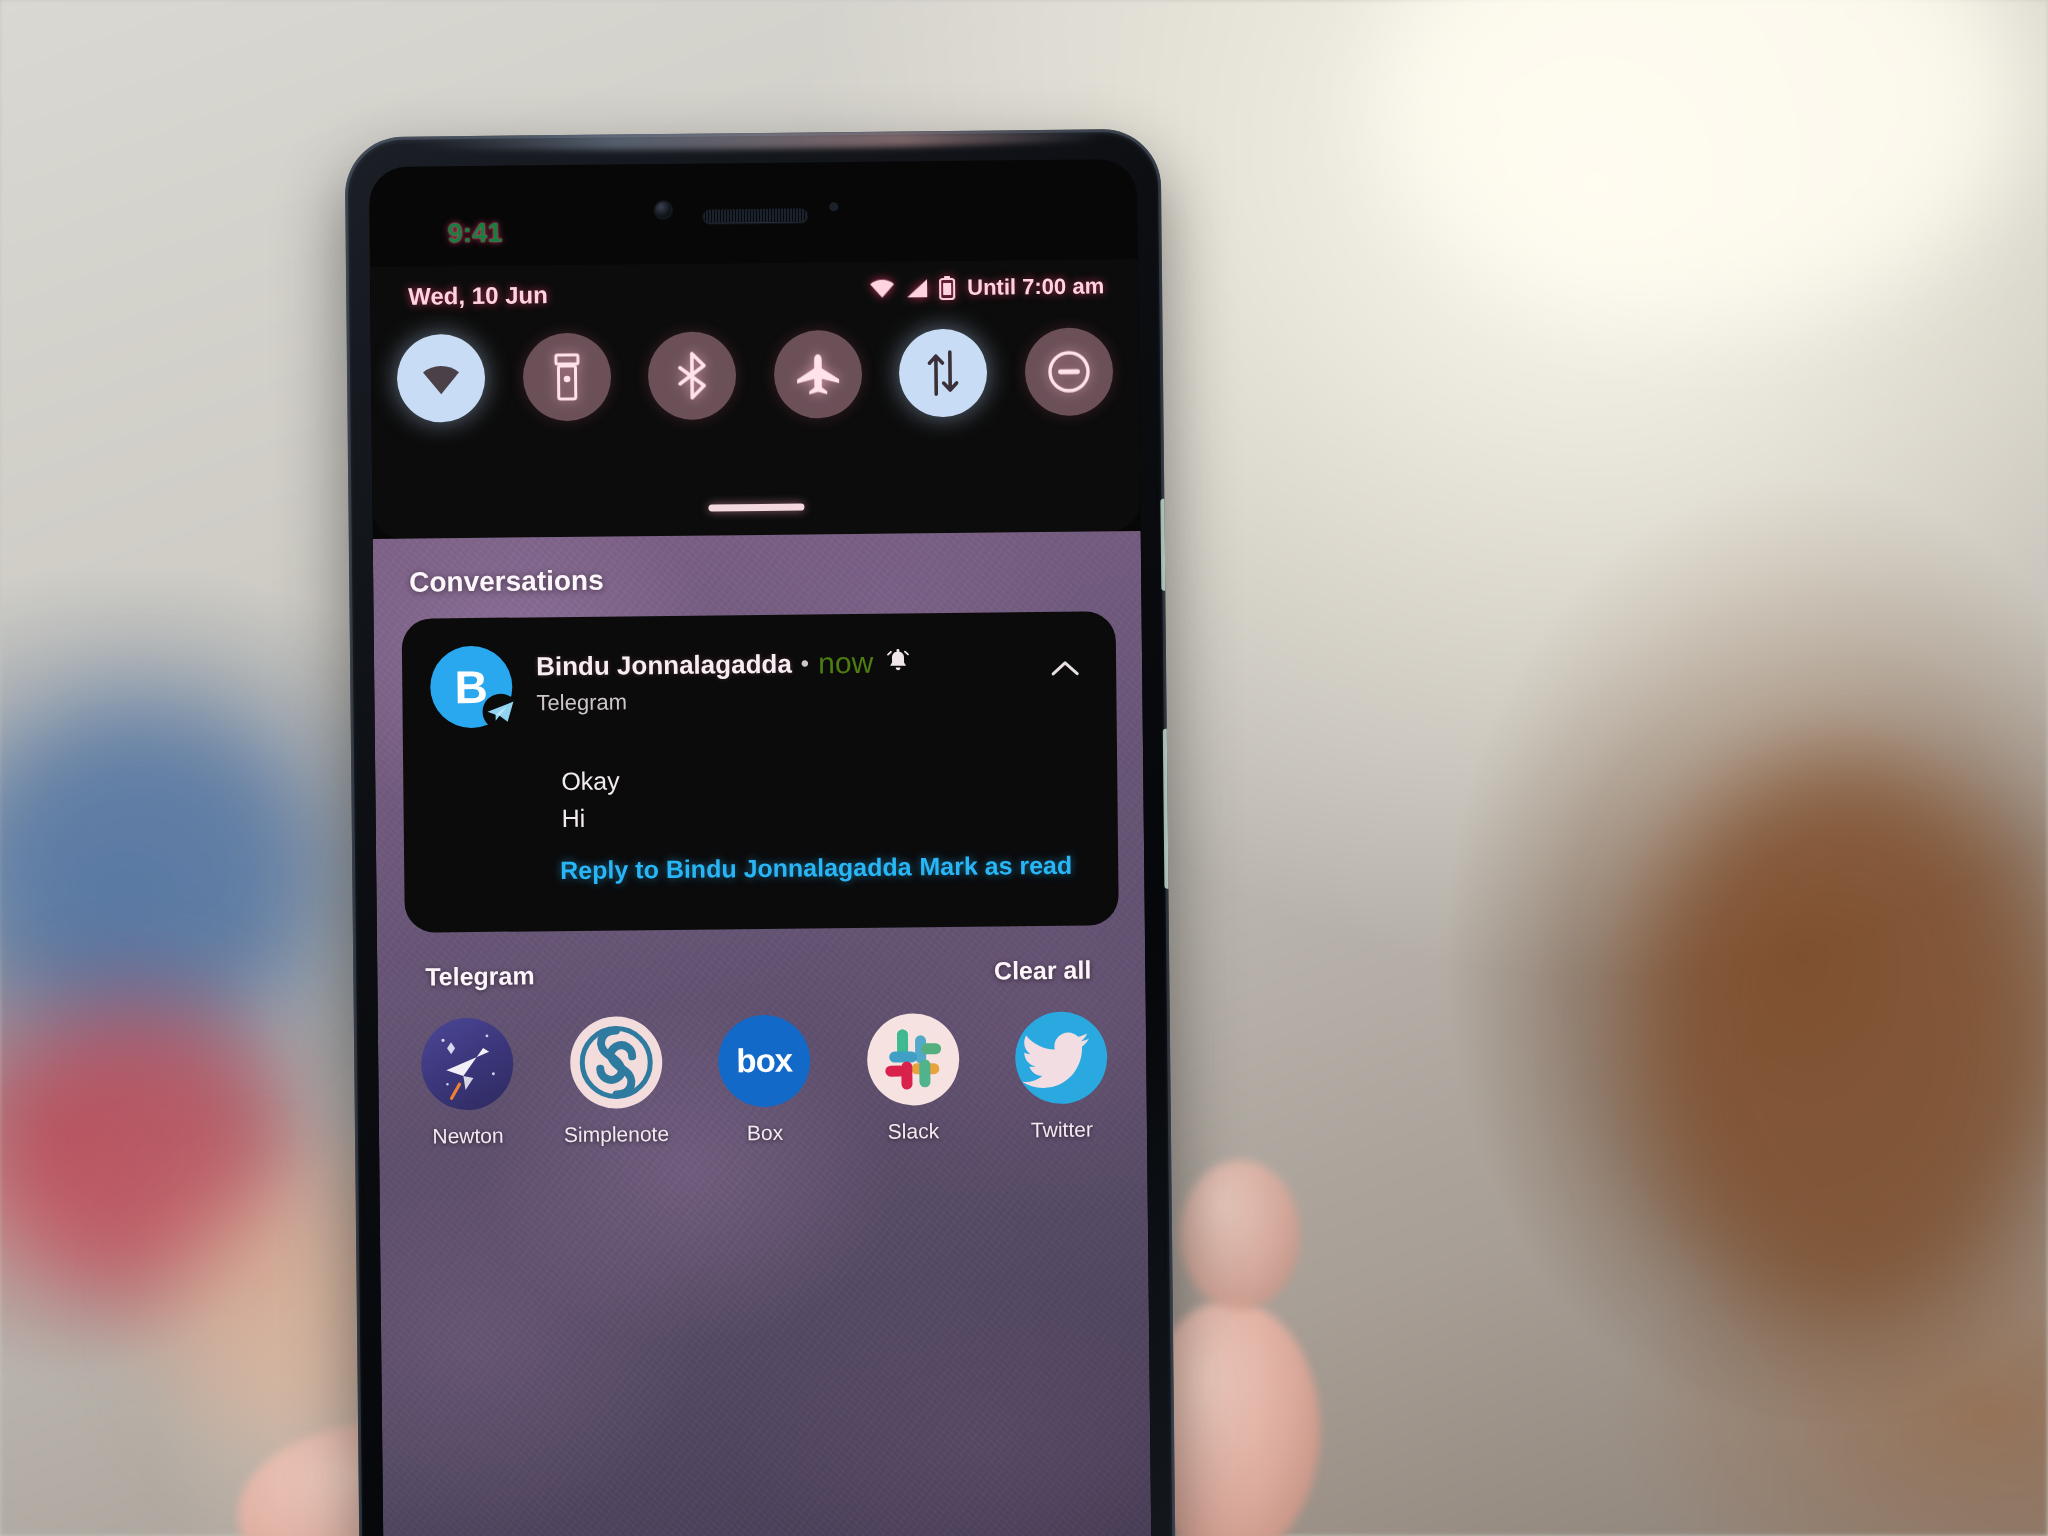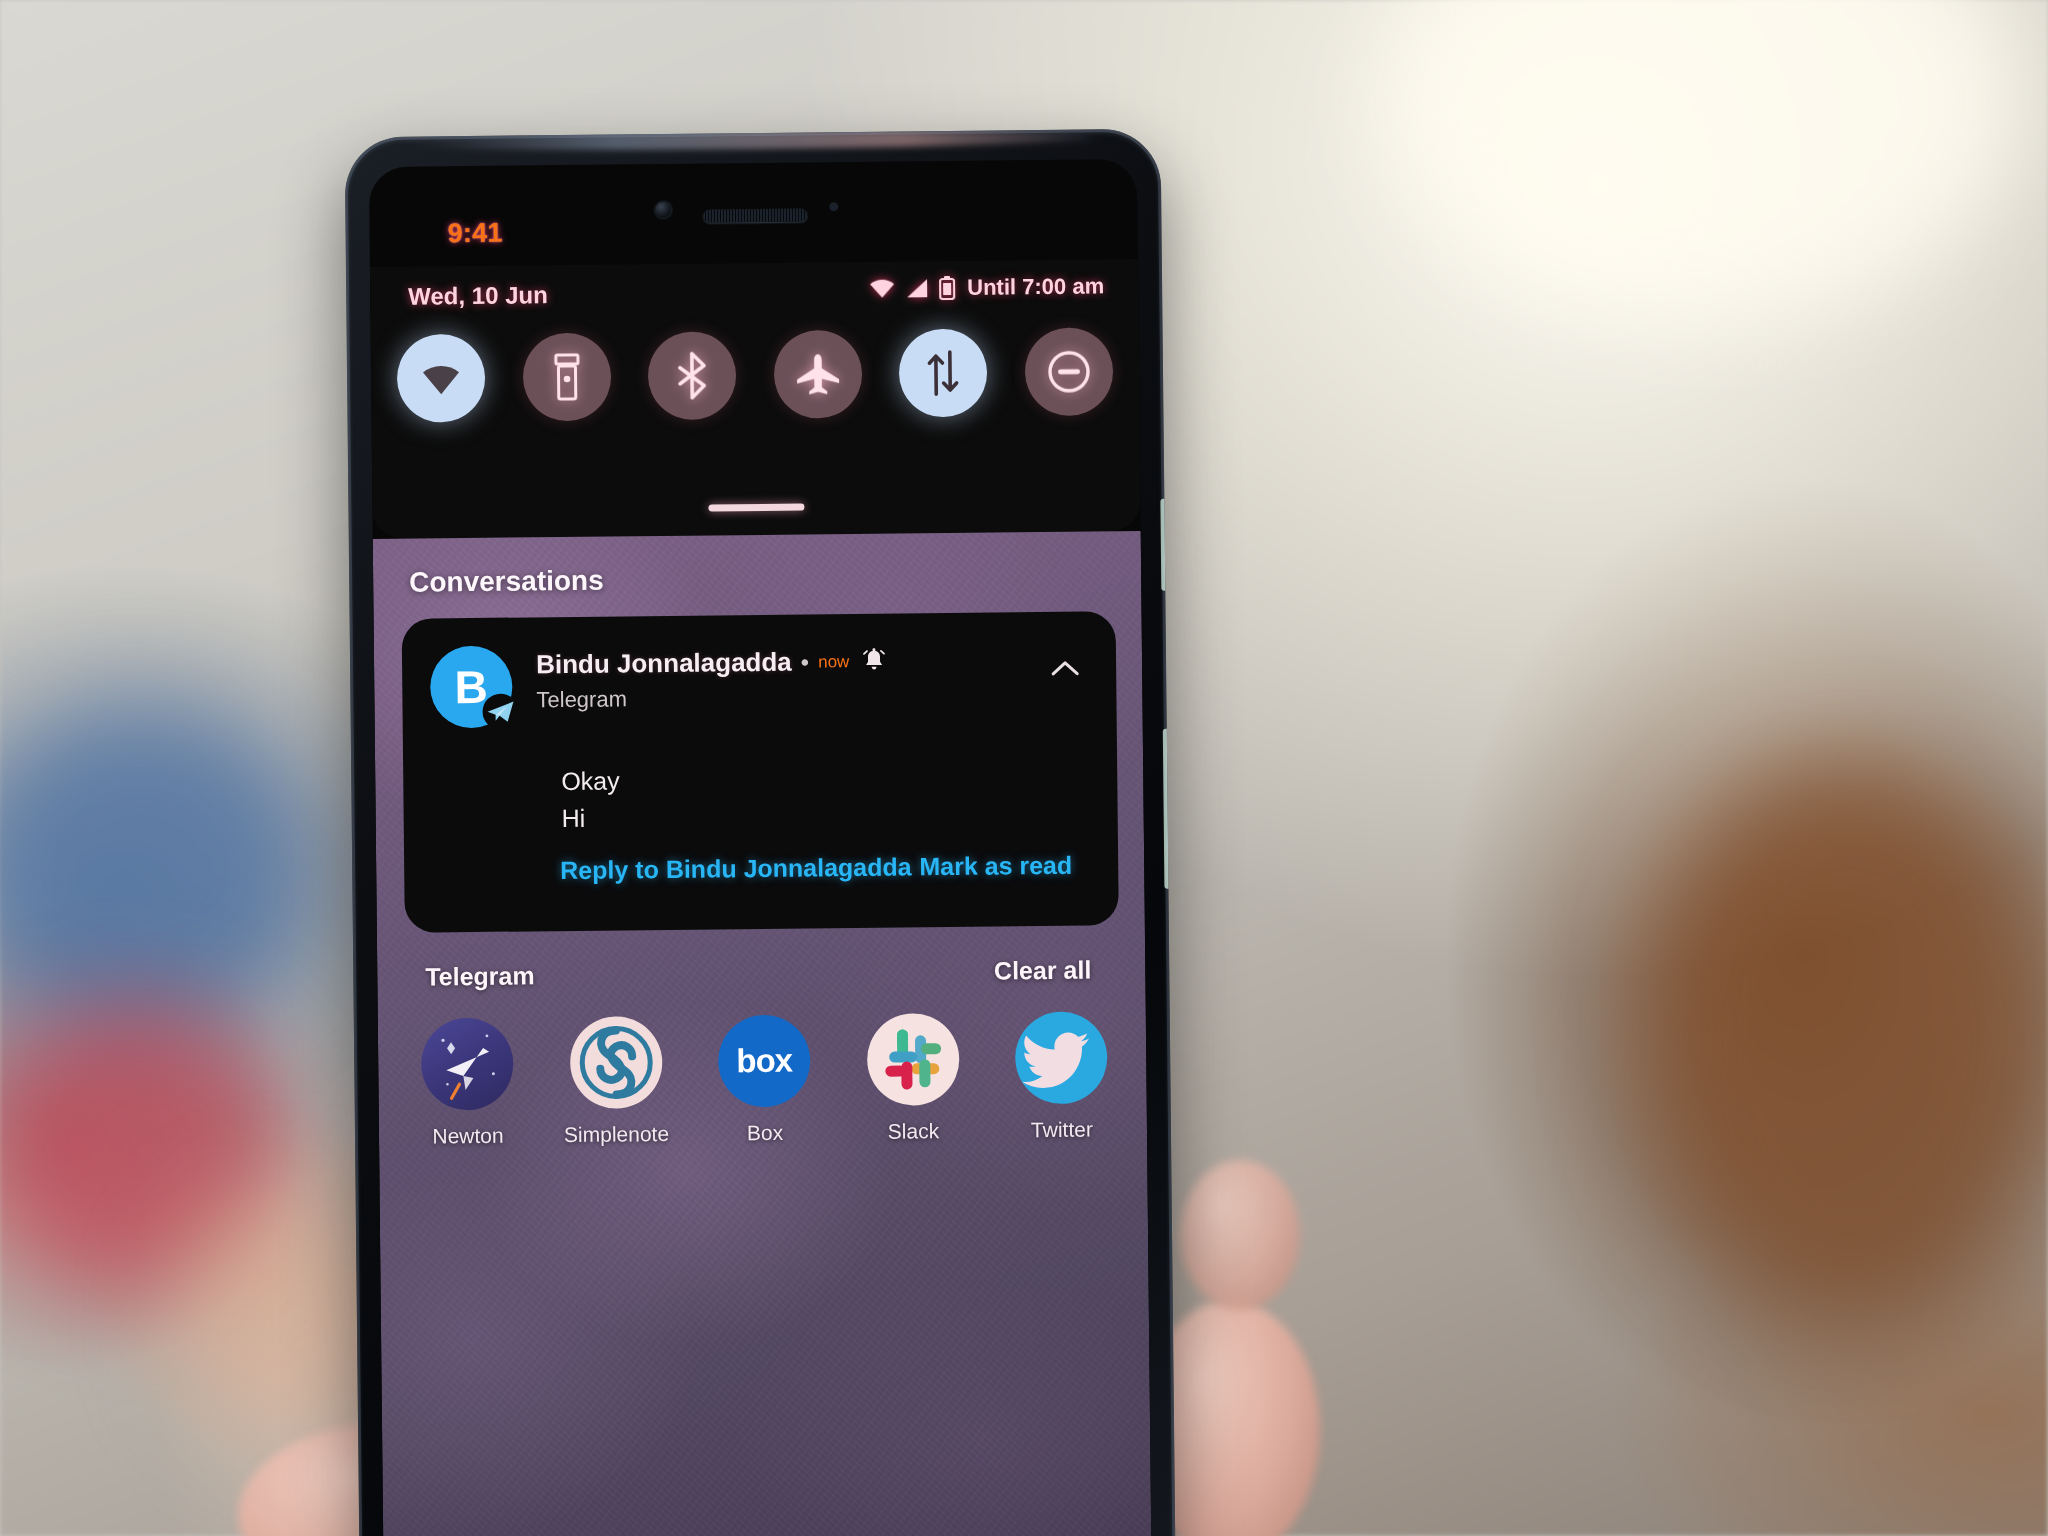--- a/index.html
+++ b/index.html
@@ -81,21 +81,21 @@
     background:#1b212a;
   }
 
   
   .statusbar {
     position:absolute; top:0; left:0; right:0; height:100px;
   }
   .clock {
     position:absolute; left:38px; top:52px;
     font-size:27px; font-weight:bold;
-    color:#f97316; letter-spacing:0.3px;
+    color:#15803d; letter-spacing:0.3px;
     text-shadow:0 0 7px rgba(255,70,120,0.75), 0 0 2px rgba(255,140,170,0.9);
     padding-left:40px;
   }
 
   
   .qs-panel {
     position:absolute; left:0; right:0; top:100px; height:272px;
     background:#0c0c0c;
     border-radius:0 0 30px 30px;
   }
@@ -191,21 +191,21 @@
     background:#0b0b0c;
     display:flex; align-items:center; justify-content:center;
   }
   .notif-text { margin-left:24px; flex:1; padding-top:4px; }
   .notif-title-line { display:flex; align-items:center; gap:9px; }
   .notif-title {
     font-size:26px; font-weight:bold; color:#f6eef2;
     text-shadow:0 0 5px rgba(255,140,170,0.25);
   }
   .notif-dot { font-size:24px; color:#cfc6ca; }
-  .notif-when { font-size:17px; color:#f97316; }
+  .notif-when { font-size:30px; color:#4d7c0f; }
   .notif-app { font-size:22px; color:#cfc6ca; margin-top:7px; }
   .chevron {
     position:absolute; right:34px; top:40px;
     width:34px; height:34px;
   }
   .messages { margin-left:130px; margin-top:36px; }
   .msg { font-size:25px; color:#f3ecef; line-height:1.48; }
   .actions {
     position:absolute; left:156px; right:46px; bottom:46px;
     display:flex; justify-content:space-between; align-items:center;

